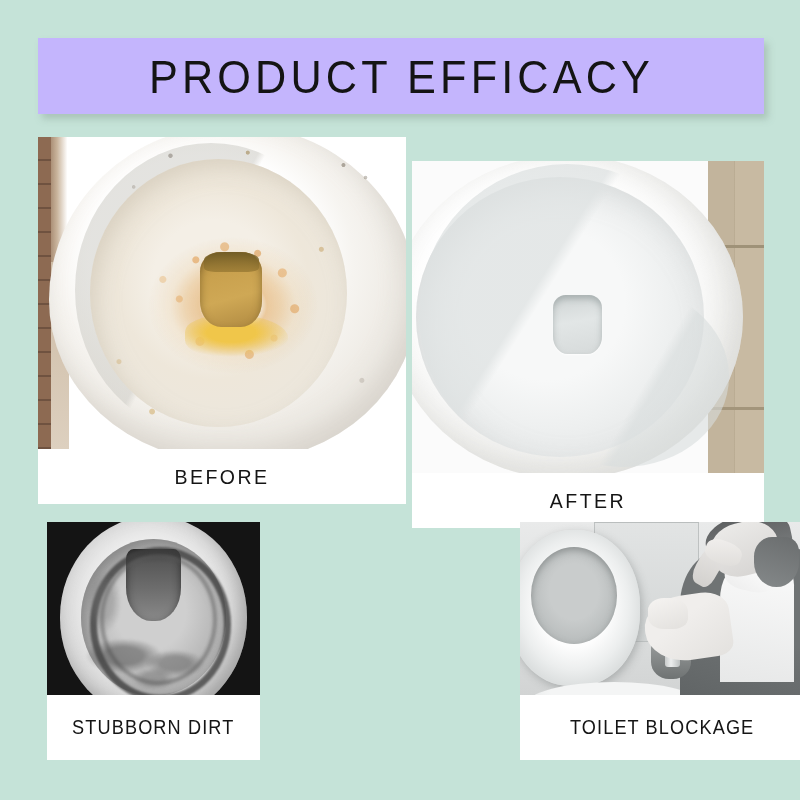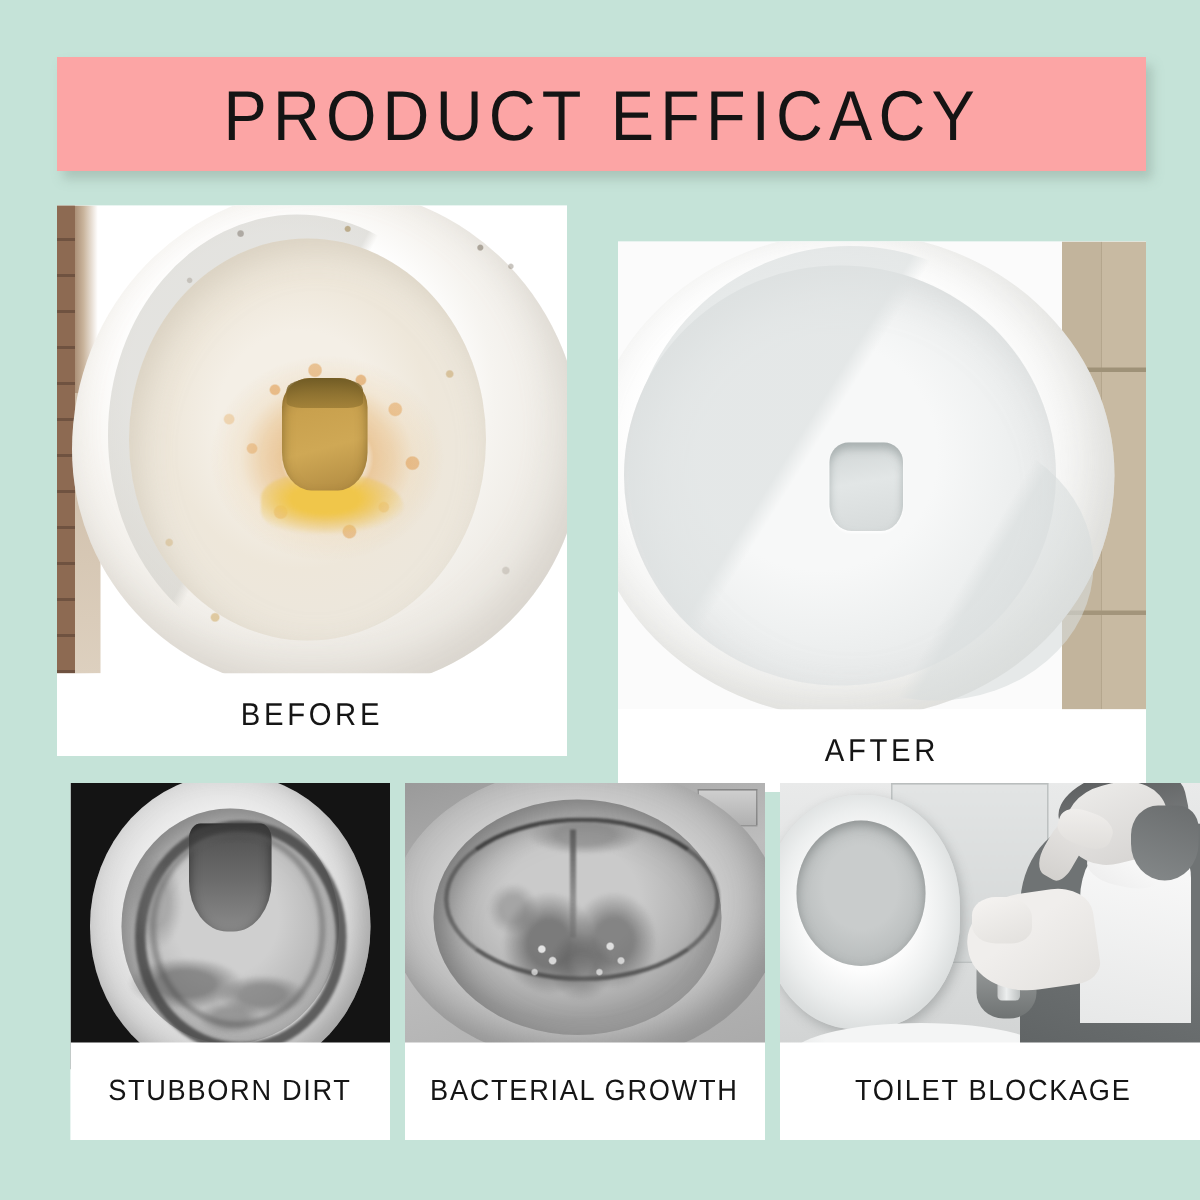--- a/index.html
+++ b/index.html
@@ -9,21 +9,21 @@
     font-family:"Liberation Sans", sans-serif;
     overflow:hidden;
     position:relative;
   }
   .page{position:absolute;inset:0;background:#c5e3d8;}
 
   
   .title-banner{
     position:absolute;
     left:38px;top:38px;width:726px;height:76px;
-    background:#fca5a5;
+    background:#c4b5fd;
     box-shadow:4px 5px 7px rgba(120,140,130,.35);
     display:flex;align-items:center;justify-content:center;
   }
   .title-text{
     font-family:"Liberation Sans", sans-serif;
     font-size:47px;
     font-weight:400;
     letter-spacing:4.5px;
     color:#141414;
     transform:scaleX(.92);
@@ -39,21 +39,21 @@
     display:flex;align-items:center;justify-content:center;
   }
   .caption span{
     font-family:"Liberation Sans", sans-serif;
     color:#151515;
     white-space:nowrap;
     transform:scaleX(.93);
   }
 
   
-  .card-before{left:38px;top:137px;width:340px;height:367px;}
+  .card-before{left:38px;top:137px;width:368px;height:367px;}
   .card-after {left:412px;top:137px;width:352px;height:367px;margin-top:24px;}
   .card-before .photo,.card-after .photo{height:312px;}
   .card-before .caption,.card-after .caption{height:55px;}
   .card-before .caption span,.card-after .caption span{
     font-size:21px;letter-spacing:2.6px;
   }
 
   
   .card-b1{left:47px;top:522px;width:213px;height:238px;}
   .card-b2{left:270px;top:522px;width:240px;height:238px;}
@@ -463,36 +463,20 @@
         <div class="ring"></div>
         <div class="ring2"></div>
         <div class="smudge"></div>
       </div>
     </div>
     <div class="caption">
       <span>STUBBORN DIRT</span>
     </div>
   </div>
 
-  <div class="card card-b2">
-    <div class="photo">
-      <div class="ph-bact">
-        <div class="tank"></div>
-        <div class="seat"></div>
-        <div class="bowl"></div>
-        <div class="waterline"></div>
-        <div class="streak"></div>
-        <div class="stain"></div>
-        <div class="dots"></div>
-      </div>
-    </div>
-    <div class="caption">
-      <span>BACTERIAL GROWTH</span>
-    </div>
-  </div>
 
   <div class="card card-b3">
     <div class="photo">
       <div class="ph-block">
         <div class="walltile"></div>
         <div class="lid"></div>
         <div class="bowlrim"></div>
         <div class="cardigan"></div>
         <div class="shirt"></div>
         <div class="collar"></div>

